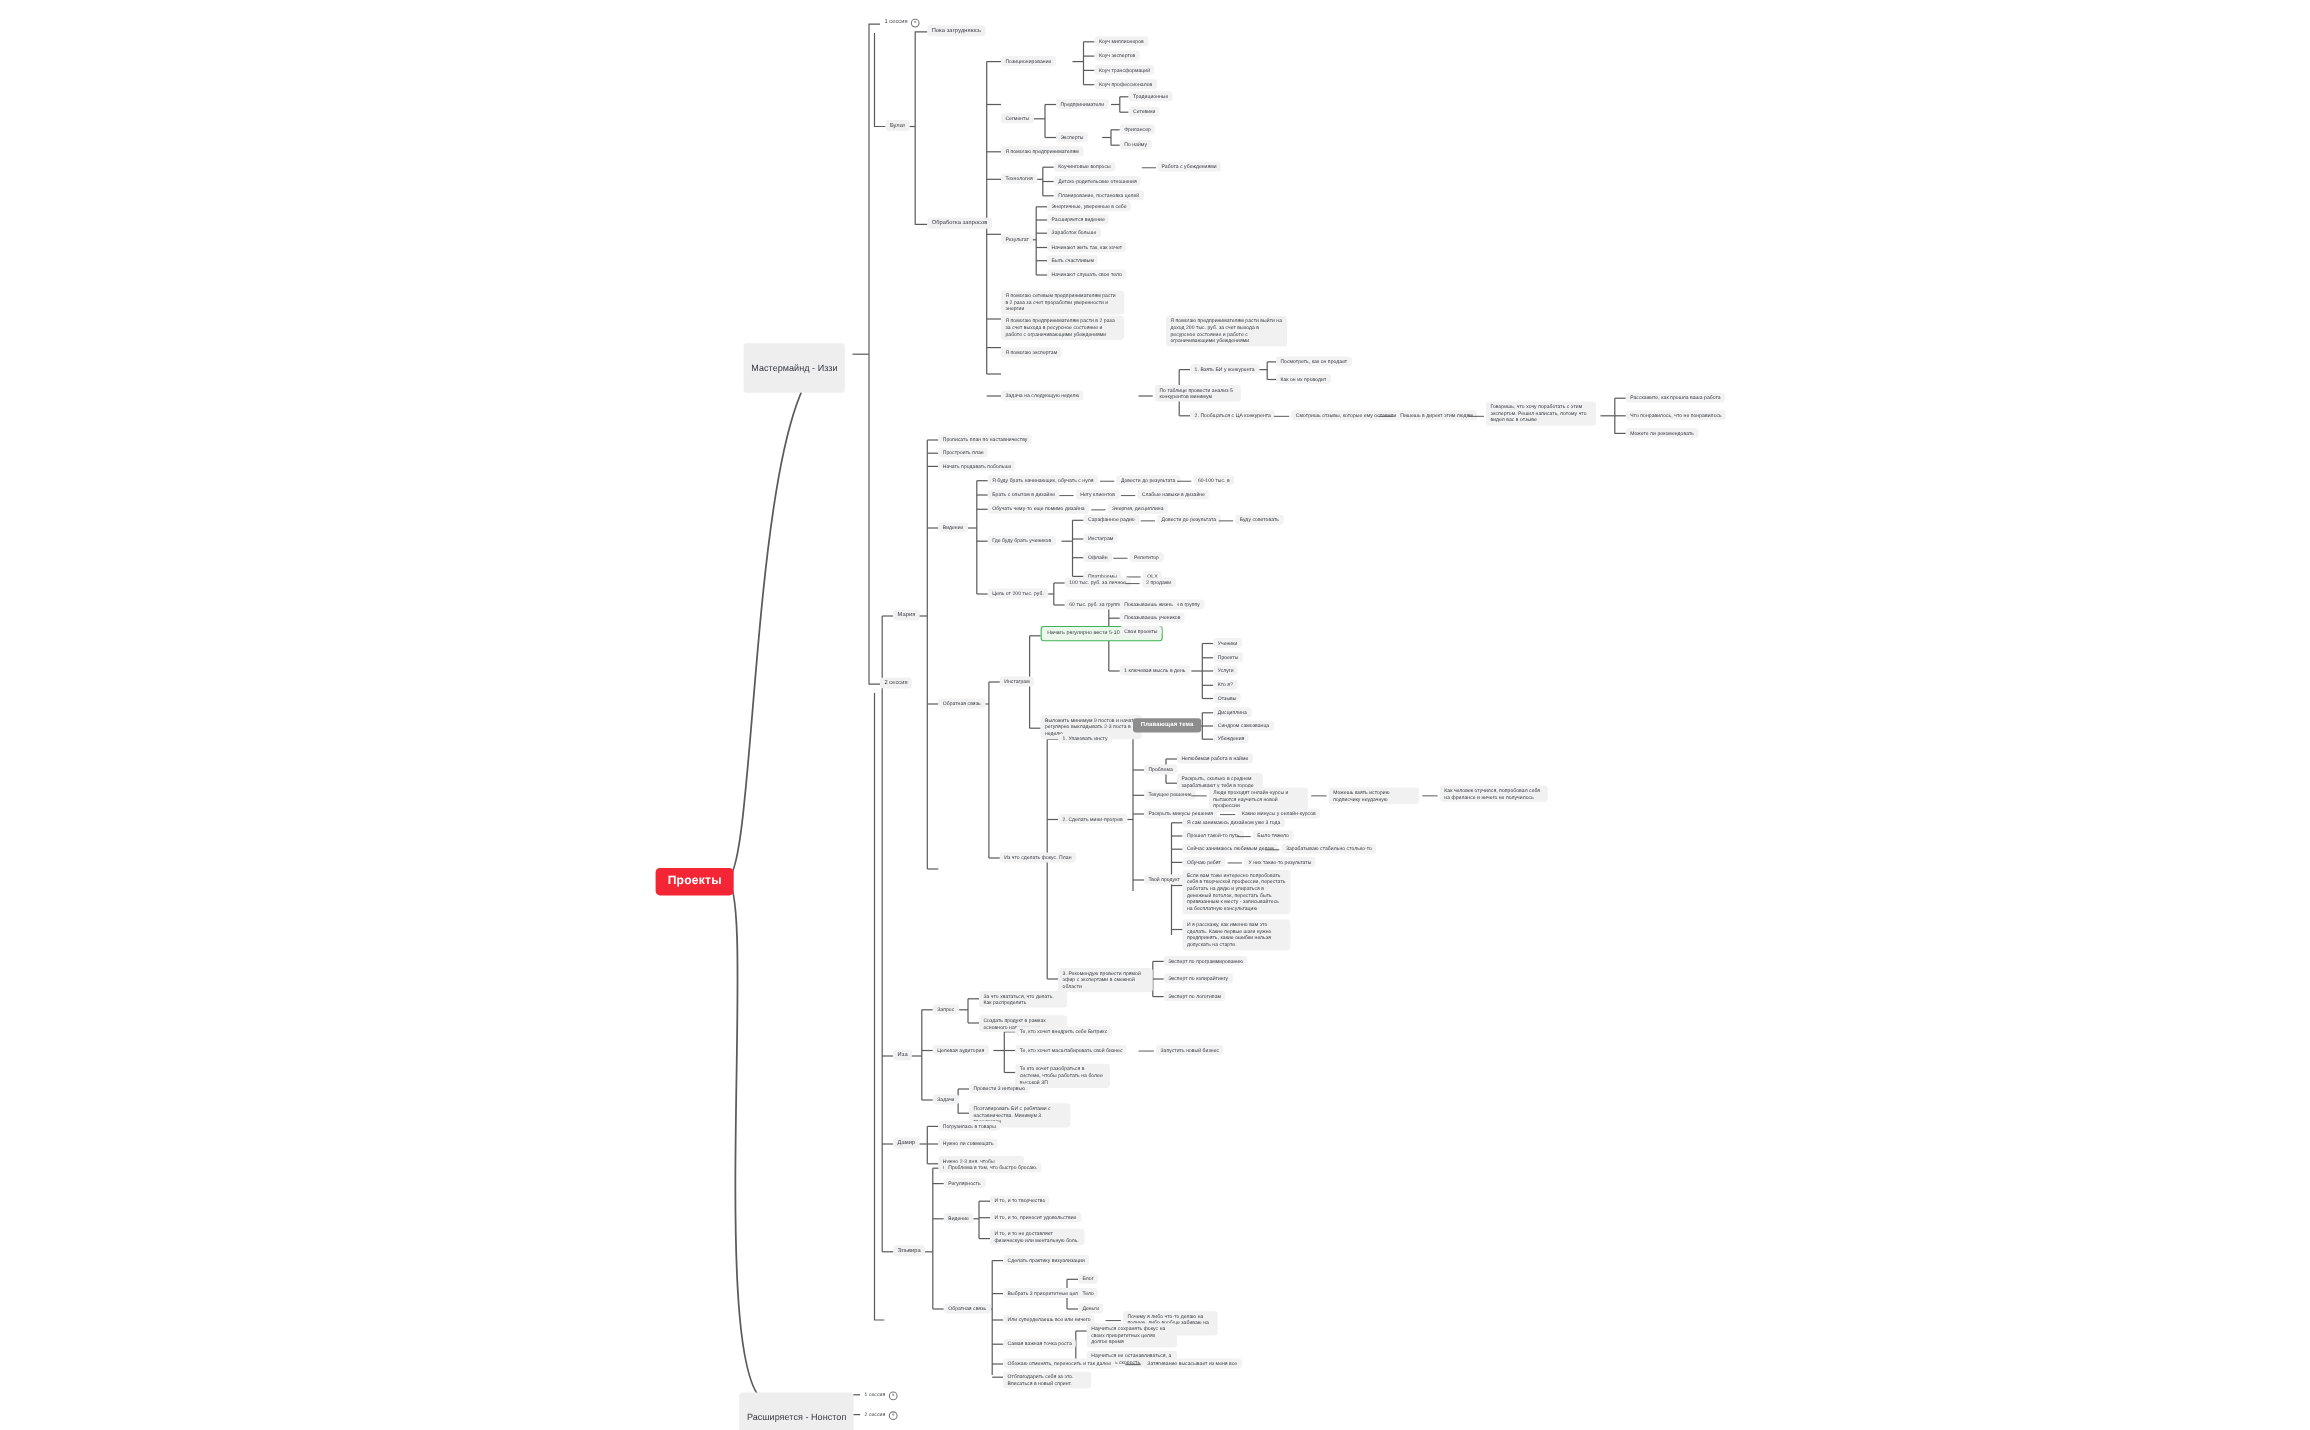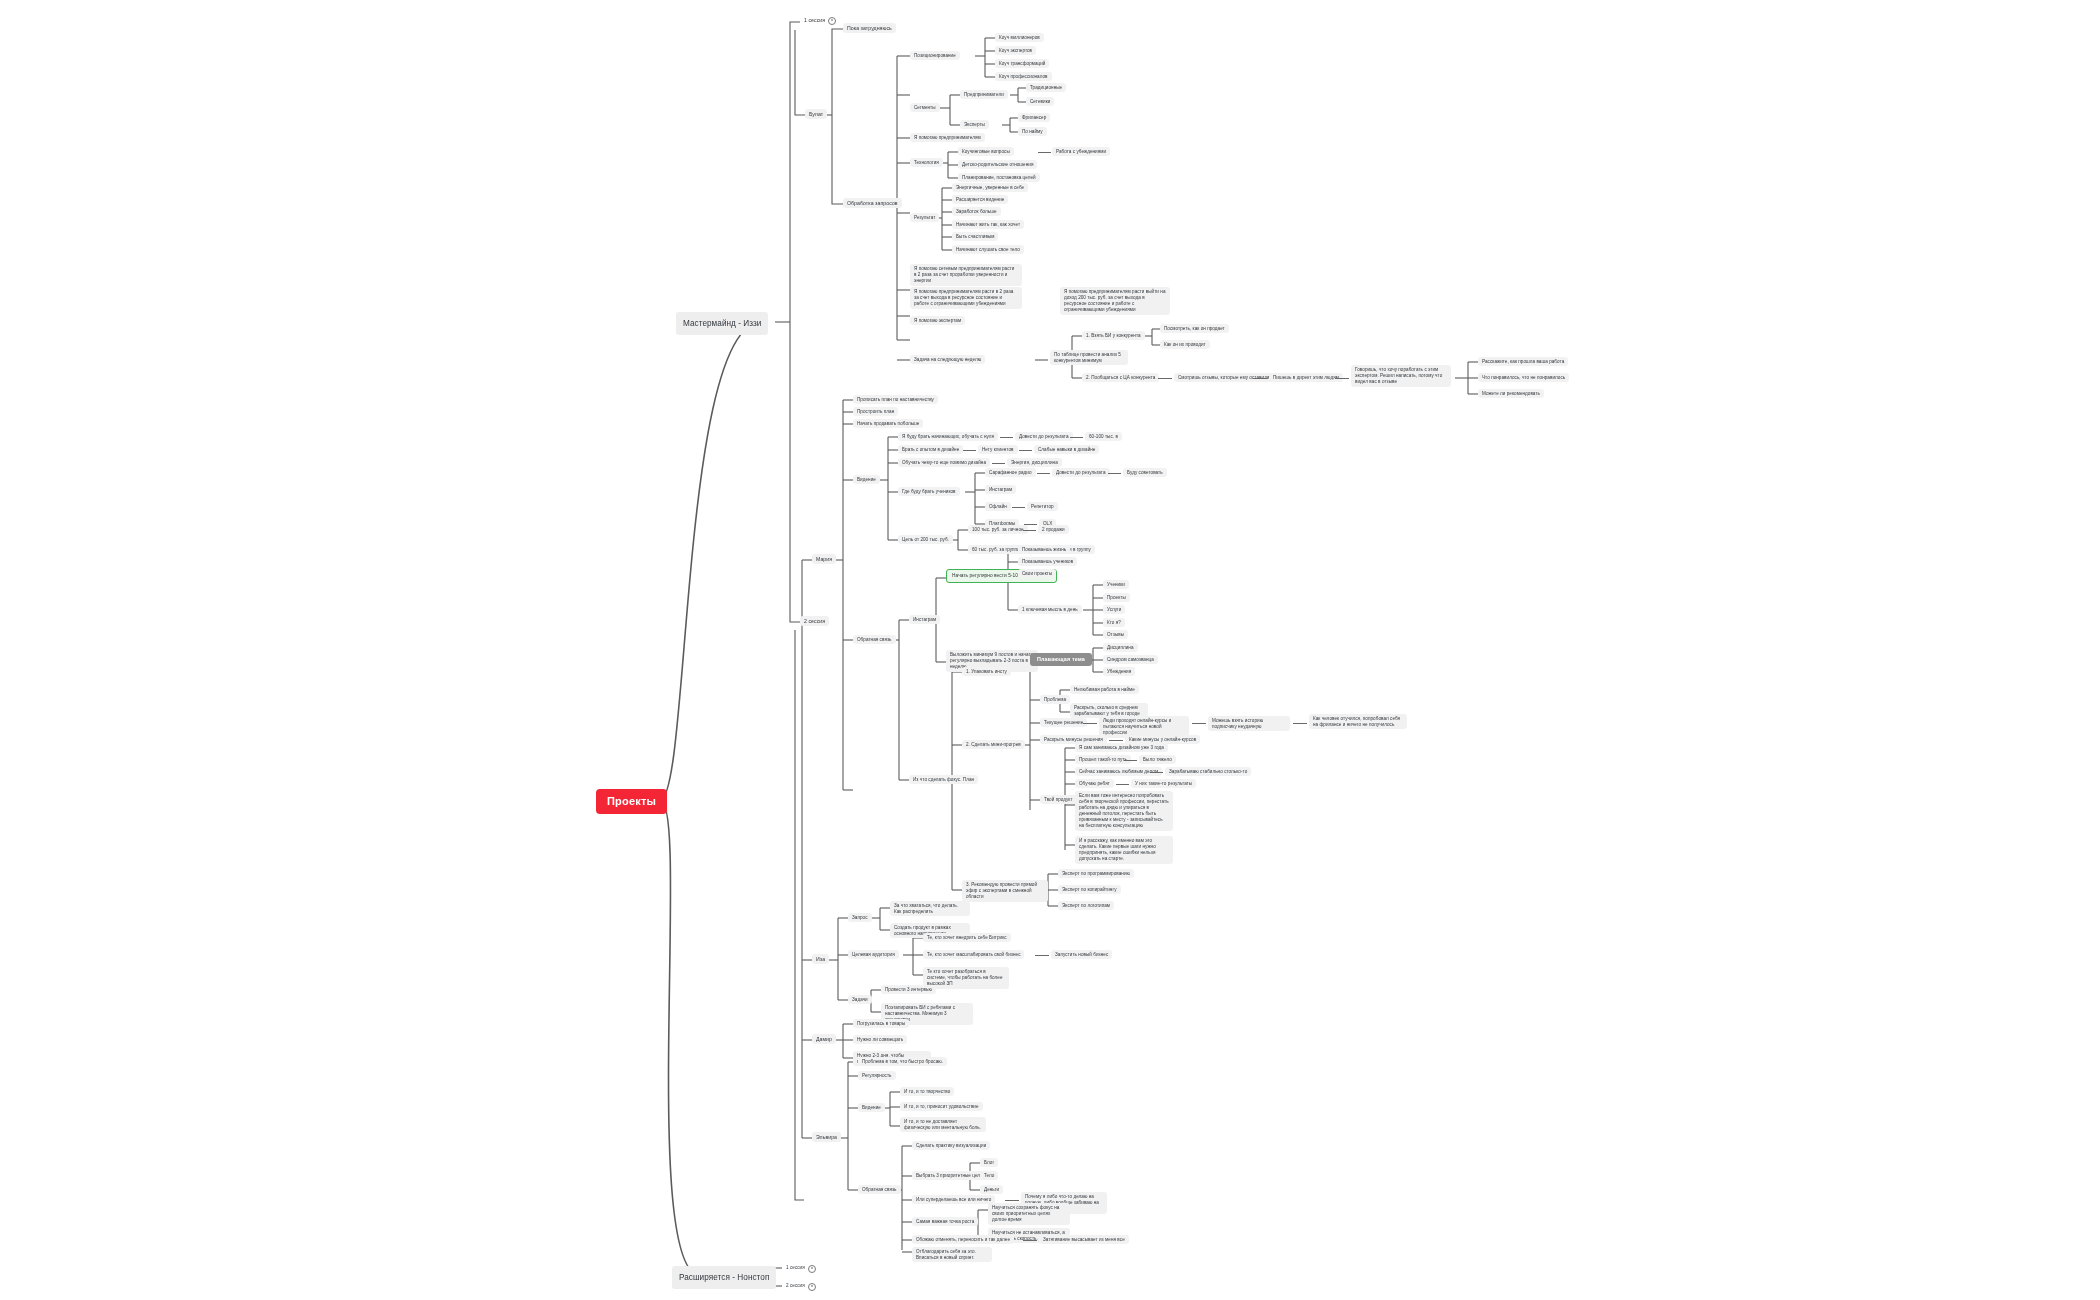--- a/index.html
+++ b/index.html
@@ -22,21 +22,21 @@
     border-radius:3px;
     padding:1.5px 4px;
     line-height:1.35;
     white-space:pre-line;
     letter-spacing:.05px;
   }
   .node.root{
     background:#f42535;color:#ffffff;font-weight:bold;
     font-size:11px;padding:5px 11px;border-radius:4px;letter-spacing:.2px;
   }
-  .node.lvl1{font-size:8.2px;padding:6px 7px;background:#eeeeee;}
+  .node.lvl1{font-size:8.2px;padding:17px 7px;background:#eeeeee;}
   .node.lvl3{font-size:5.2px;background:#f1f1f1;}
   .node.lvl4{font-size:4.6px;background:#f2f2f2;}
   .node.plain{background:transparent;}
   .node.green{
     background:#eaf7ea;border:1px solid #41b255;border-radius:3px;
     font-size:4.8px;padding:3px 5px;
   }
   .node.grey-pill{
     background:#8d8d8d;color:#ffffff;font-size:5.4px;font-weight:bold;
     padding:3px 7px;border-radius:3px;letter-spacing:.15px;

